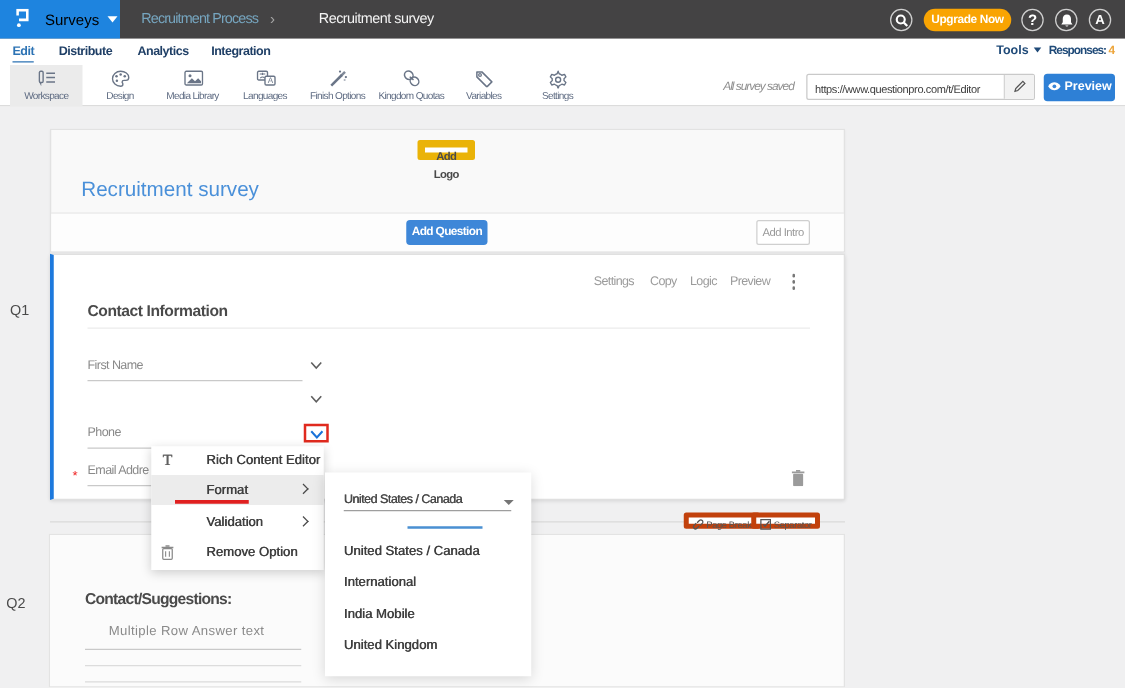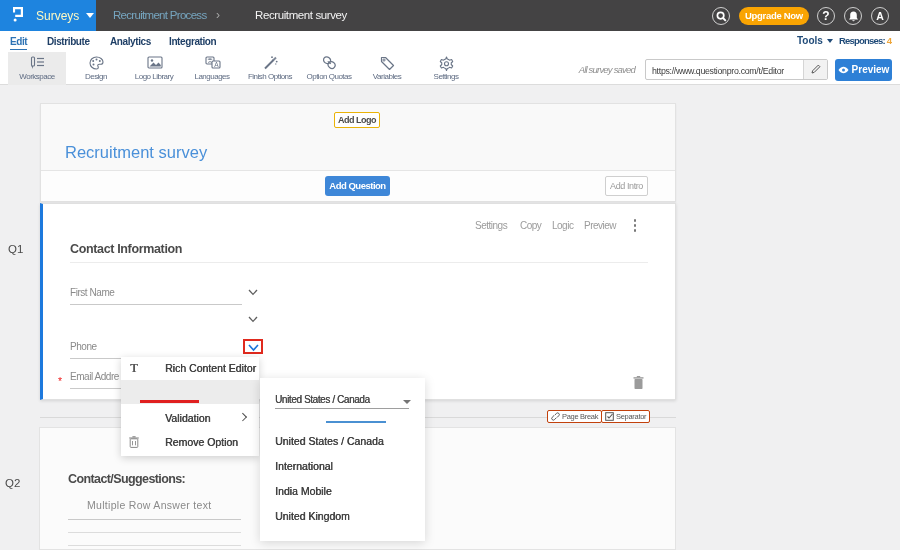--- a/index.html
+++ b/index.html
@@ -3,21 +3,21 @@
 <meta charset="utf-8">
 <style>
 * { margin:0; padding:0; box-sizing:border-box; }
 html,body { width:900px; height:550px; overflow:hidden; }
 body { font-family:"Liberation Sans", sans-serif; background:#f0f0f1; position:relative; }
 .abs { position:absolute; }
 
 
 #topbar { position:absolute; left:0; top:0; width:900px; height:31px; background:#444344; }
 #logoblk { position:absolute; left:0; top:0; width:96px; height:31px; background:#1e84df; }
-#surveys { position:absolute; left:36px; top:8.5px; color:#fef9c3; font-size:12px; }
+#surveys { position:absolute; left:36px; top:8.5px; color:#000000; font-size:12px; }
 .caret-dn { display:inline-block; width:0; height:0; border-left:4.5px solid transparent; border-right:4.5px solid transparent; border-top:5px solid #fff; vertical-align:2px; margin-left:7px; }
 #crumb1 { position:absolute; left:113px; top:9px; color:#76a5bf; font-size:11.5px; letter-spacing:-0.7px; }
 #crumbsep { position:absolute; left:216px; top:7.5px; color:#a5a5a5; font-size:12px; }
 #crumb2 { position:absolute; left:255px; top:9px; color:#f4f4f4; font-size:11.5px; letter-spacing:-0.4px; }
 .circ { position:absolute; top:7px; width:18px; height:18px; border:1.2px solid #cfcfcf; border-radius:50%; color:#fff; text-align:center; }
 #upgr { position:absolute; left:739px; top:6.5px; width:70px; height:18px; background:#f9a402; border-radius:9px; color:#fff; font-size:9.5px; font-weight:bold; text-align:center; line-height:18px; letter-spacing:-0.3px; }
 
 
 #navrow { position:absolute; left:0; top:31px; width:900px; height:36px; background:#fff; border-bottom:5px solid #d946ef; }
 .nav { position:absolute; top:5px; font-size:10px; font-weight:bold; color:#1f3f66; letter-spacing:-0.4px; }
@@ -33,21 +33,21 @@
 .titem svg { position:absolute; top:4px; left:50%; margin-left:-7px; }
 #wsbg { position:absolute; left:8px; top:0; width:58px; height:33px; background:#ebebeb; }
 #saved { position:absolute; right:265px; top:12px; font-size:9.5px; font-style:italic; color:#8f8f8f; white-space:nowrap; letter-spacing:-0.8px; }
 #urlbox { position:absolute; left:645px; top:7px; width:183px; height:21px; background:#fff; border:1px solid #c9c9c9; border-radius:2px; }
 #urltxt { position:absolute; left:6px; top:5.5px; font-size:8.8px; color:#3c3c3c; white-space:nowrap; overflow:hidden; width:153px; letter-spacing:-0.3px; }
 #pencil { position:absolute; right:0; top:0; width:24px; height:19px; border-left:1px solid #d5d5d5; background:#f2f2f2; }
 #prevbtn { position:absolute; left:835px; top:7px; width:57px; height:22px; background:#2e80d6; border-radius:3px; color:#fff; font-size:10px; font-weight:bold; text-align:center; line-height:22px; }
 
 
 #hcard { position:absolute; left:40px; top:103px; width:636px; height:99px; background:#f9f9f9; border:1px solid #e2e2e2; box-shadow:0 1px 2px rgba(0,0,0,0.05); }
-#addlogo { position:absolute; left:293px; top:8px; width:46px; height:16px; background:#fff; border:1px solid #eab308; border-radius:2px; font-size:9px; font-weight:bold; color:#4a4a4a; text-align:center; line-height:14px; letter-spacing:-0.5px; }
+#addlogo { position:absolute; left:293px; top:8px; width:46px; height:16px; background:#fff; border:6px solid #eab308; border-radius:2px; font-size:9px; font-weight:bold; color:#4a4a4a; text-align:center; line-height:14px; letter-spacing:-0.5px; }
 #stitle { position:absolute; left:24px; top:39px; font-size:16.5px; color:#4a90d9; }
 #hdivider { position:absolute; left:0; right:0; top:66px; border-top:1px solid #e5e5e5; }
 #hbottom { position:absolute; left:0; right:0; top:67px; bottom:0; background:#fdfdfd; }
 #addq { position:absolute; left:284px; top:5px; width:65px; height:20px; background:#3e87d8; border-radius:3px; color:#fff; font-size:9.5px; font-weight:bold; text-align:center; line-height:20px; white-space:nowrap; letter-spacing:-0.5px; }
 #addintro { position:absolute; left:564px; top:5px; width:43px; height:20px; background:#fff; border:1px solid #cfcfcf; border-radius:2px; color:#9a9a9a; font-size:9px; text-align:center; line-height:18px; letter-spacing:-0.4px; }
 
 
 #q1card { position:absolute; left:40px; top:203px; width:636px; height:197px; background:#fff; border:1px solid #e0e0e0; border-left:3px solid #1d79dd; box-shadow:0 1px 3px rgba(0,0,0,0.12); }
 #q1lbl { position:absolute; left:8px; top:243px; font-size:11.5px; color:#4a4a4a; }
 #q2lbl { position:absolute; left:5px; top:477px; font-size:11.5px; color:#4a4a4a; }
@@ -57,21 +57,21 @@
 #cinfo { position:absolute; left:27px; top:38px; font-size:12.5px; font-weight:bold; color:#4a4a4a; letter-spacing:-0.35px; }
 #cdiv { position:absolute; left:27px; width:578px; top:58px; border-top:1px solid #ececec; }
 .field { position:absolute; left:27px; width:172px; border-bottom:1px solid #c9c9c9; font-size:10px; letter-spacing:-0.45px; color:#8a8a8a; }
 .chev { position:absolute; }
 #redbox { position:absolute; left:200px; top:135px; width:20px; height:15px; border:2.5px solid #e02a1e; }
 #aster { position:absolute; left:15px; top:171px; color:#ef2222; font-size:10.5px; }
 #trash1 { position:absolute; left:590px; top:172px; }
 
 
 #pbline { position:absolute; left:40px; top:417px; width:636px; border-top:1px solid #d9d9d9; }
-.pbtn { position:absolute; top:410px; height:13px; background:#fff; border:1px solid #c2410c; border-radius:2px; font-size:7.5px; letter-spacing:-0.3px; color:#555; line-height:11px; padding:0 3px; white-space:nowrap; }
+.pbtn { position:absolute; top:410px; height:13px; background:#fff; border:4px solid #c2410c; border-radius:2px; font-size:7.5px; letter-spacing:-0.3px; color:#555; line-height:11px; padding:0 3px; white-space:nowrap; }
 
 
 #q2card { position:absolute; left:39px; top:427px; width:637px; height:123px; background:#fbfbfb; border:1px solid #e3e3e3; }
 #q2h { position:absolute; left:28px; top:44px; font-size:12.5px; font-weight:bold; color:#4a4a4a; letter-spacing:-0.6px; }
 #mrow { position:absolute; left:31px; top:71px; font-size:10.5px; letter-spacing:0.3px; color:#8a8a8a;margin-left:16px; }
 .mline { position:absolute; left:28px; width:173px; border-top:1px solid #c9c9c9; }
 
 
 #menu { position:absolute; left:121px; top:357px; width:138px; height:99px; background:#fff; box-shadow:0 2px 8px rgba(0,0,0,0.18); }
 .mitem { position:absolute; left:0; width:100%; height:24px; font-size:10.5px; color:#3f3f3f; text-shadow:0.4px 0 0 #3f3f3f; }
@@ -151,21 +151,21 @@
         <circle cx="4.5" cy="8.6" r="1" fill="#6a7587"></circle>
       </svg>
     <div class="lbl">Design</div>
   </div>
   <div class="titem" style="left:125px;width:58px">
     <svg width="16" height="13" viewBox="0 0 16 13">
         <rect x="1" y="1" width="14" height="11" rx="1" fill="none" stroke="#6a7587" stroke-width="1.1"></rect>
         <circle cx="5" cy="4.5" r="1.2" fill="#6a7587"></circle>
         <path d="M2.5 10.5 L6.5 6.5 L9 9 L11.5 6.5 L13.8 9 L13.8 10.5 Z" fill="#6a7587"></path>
       </svg>
-    <div class="lbl">Logo Library</div>
+    <div class="lbl">Media Library</div>
   </div>
   <div class="titem" style="left:183px;width:58px">
     <svg width="16" height="13" viewBox="0 0 16 13">
         <rect x="1" y="1" width="8" height="7" rx="1" fill="none" stroke="#6a7587" stroke-width="1.1"></rect>
         <line x1="2.8" y1="3.2" x2="7.2" y2="3.2" stroke="#6a7587" stroke-width="0.9"></line>
         <line x1="5" y1="2.2" x2="5" y2="4" stroke="#6a7587" stroke-width="0.9"></line>
         <path d="M3.2 6.5 Q5 4.6 6.8 6.5" fill="none" stroke="#6a7587" stroke-width="0.9"></path>
         <rect x="7" y="5" width="8" height="7" rx="1" fill="#fff" stroke="#6a7587" stroke-width="1.1"></rect>
         <text x="9.2" y="10.8" font-size="6.5" fill="#6a7587" font-family="Liberation Sans">A</text>
       </svg>
@@ -180,21 +180,21 @@
         <line x1="12" y1="8" x2="13.4" y2="8" stroke="#6a7587" stroke-width="0.9"></line>
       </svg>
     <div class="lbl">Finish Options</div>
   </div>
   <div class="titem" style="left:299px;width:60px">
     <svg width="15" height="14" viewBox="0 0 15 14">
         <ellipse cx="5" cy="4.2" rx="3.6" ry="3.2" fill="none" stroke="#6a7587" stroke-width="1.2" transform="rotate(40 5 4.2)"></ellipse>
         <ellipse cx="9.6" cy="9" rx="3.6" ry="3.2" fill="none" stroke="#6a7587" stroke-width="1.2" transform="rotate(40 9.6 9)"></ellipse>
         <line x1="5.8" y1="5.4" x2="8.8" y2="7.9" stroke="#6a7587" stroke-width="1.2"></line>
       </svg>
-    <div class="lbl">Option Quotas</div>
+    <div class="lbl">Kingdom Quotas</div>
   </div>
   <div class="titem" style="left:358px;width:58px">
     <svg width="15" height="14" viewBox="0 0 15 14">
         <path d="M1.5 5.5 L1.5 1.5 L5.5 1.5 L13.5 9.5 L9.5 13.5 Z" fill="none" stroke="#6a7587" stroke-width="1.2" stroke-linejoin="round"></path>
         <circle cx="4" cy="4" r="1.1" fill="none" stroke="#6a7587" stroke-width="1"></circle>
       </svg>
     <div class="lbl">Variables</div>
   </div>
   <div class="titem" style="left:417px;width:58px">
     <svg width="15" height="15" viewBox="0 0 15 15">
@@ -284,20 +284,24 @@
   <div class="mline" style="top:104px;border-color:#dcdcdc"></div>
   <div class="mline" style="top:117px;border-color:#dcdcdc"></div>
 </div>
 
 <div id="menu">
   <div class="mitem" style="top:0">
       <span id="ticon">T</span>
       <span class="txt">Rich Content Editor</span>
     </div>
   <div id="fmt-hl"></div>
+  <div class="mitem" style="top:24px">
+      <span class="txt">Format</span>
+      <span class="subchev"></span>
+    </div>
   <div id="redline"></div>
   <div class="mitem" style="top:74px">
     <svg style="position:absolute;left:8px;top:5px" width="10" height="12" viewBox="0 0 10 12">
         <rect x="1.2" y="2.8" width="7.6" height="8.6" rx="0.8" fill="none" stroke="#8a8a8a" stroke-width="1"></rect>
         <line x1="0.2" y1="2" x2="9.8" y2="2" stroke="#8a8a8a" stroke-width="1.1"></line>
         <rect x="3.4" y="0.2" width="3.2" height="1.2" fill="#8a8a8a"></rect>
         <line x1="3.5" y1="5" x2="3.5" y2="9.3" stroke="#8a8a8a" stroke-width="0.9"></line>
         <line x1="6.5" y1="5" x2="6.5" y2="9.3" stroke="#8a8a8a" stroke-width="0.9"></line>
       </svg>
     <span class="txt">Remove Option</span>

